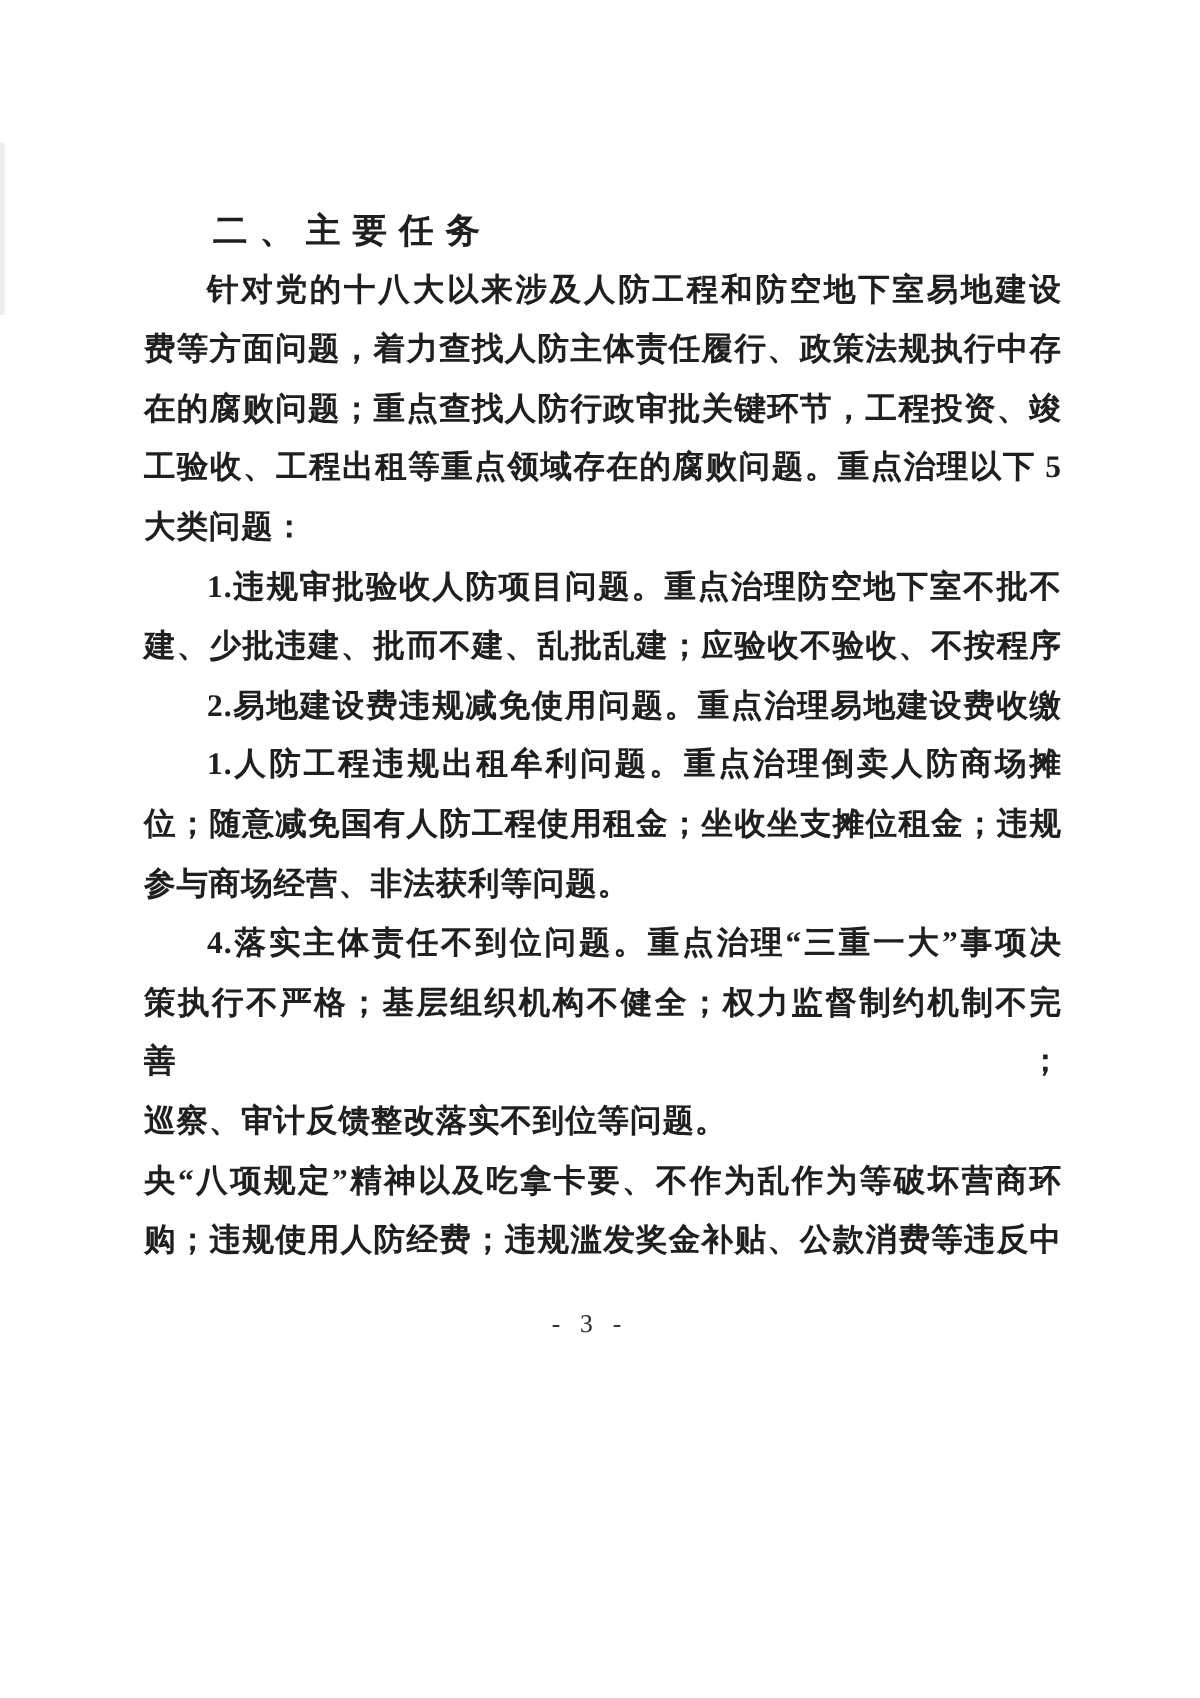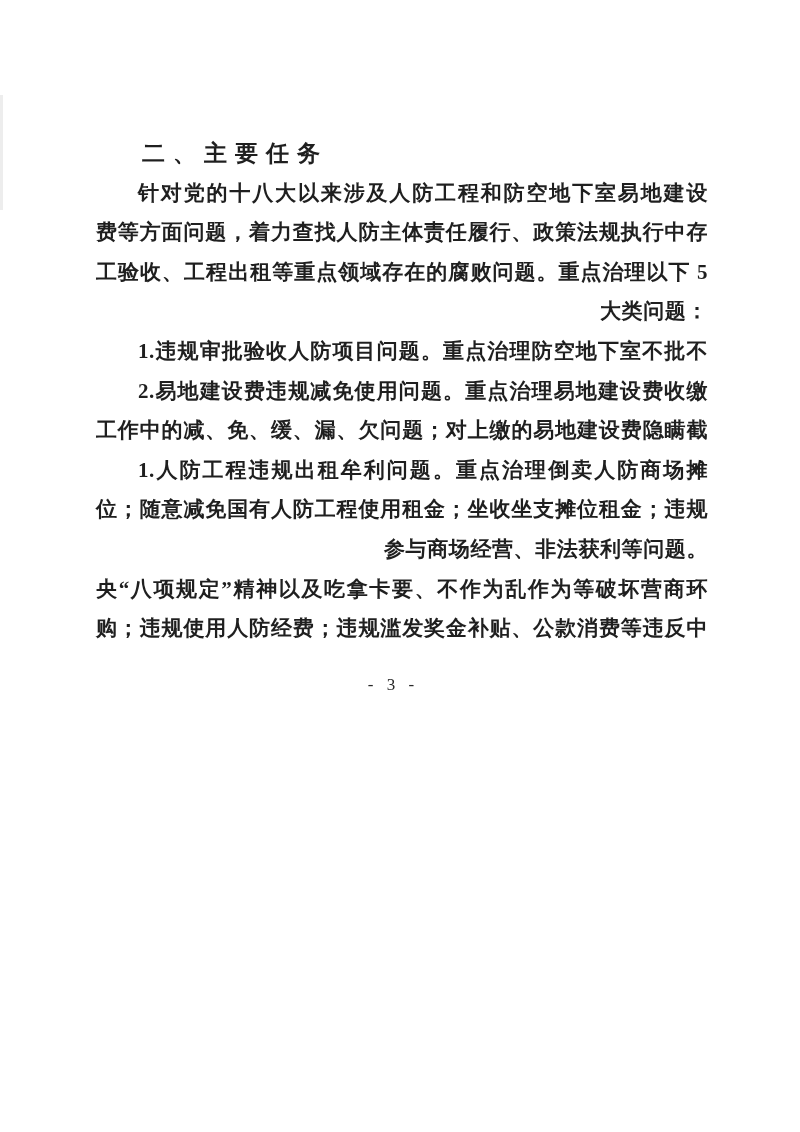--- a/index.html
+++ b/index.html
@@ -39,21 +39,21 @@
     line-height: 39.6px;
     letter-spacing: 8px;
     text-indent: 2em;
     white-space: nowrap;
   }
   .para { margin: 0; font-weight: bold; }
   .line {
     font-size: 21px;
     line-height: 39.6px;
     letter-spacing: 0.6px;
-    text-align: right;
+    text-align: left;
   }
   .line.first { text-indent: 2em; }
   .line.just {
     text-align: justify;
     text-align-last: justify;
     text-justify: inter-character;
   }
   .footer {
     margin-top: 24px;
     width: 100%;
@@ -70,34 +70,40 @@
 </head>
 <body>
 
 <div class="page">
   <div class="artifact"></div>
   <h2 class="heading">二、主要任务</h2>
   <div id="doc-body" class="body">
       <div class="para">
         <div class="line first just">针对党的十八大以来涉及人防工程和防空地下室易地建设</div>
         <div class="line just">费等方面问题，着力查找人防主体责任履行、政策法规执行中存</div>
+        <div class="line just">在的腐败问题；重点查找人防行政审批关键环节，工程投资、竣</div>
         <div class="line just">工验收、工程出租等重点领域存在的腐败问题。重点治理以下 5</div>
         <div class="line">大类问题：</div>
       </div>
       <div class="para">
         <div class="line first just">1.违规审批验收人防项目问题。重点治理防空地下室不批不</div>
+        <div class="line just">建、少批违建、批而不建、乱批乱建；应验收不验收、不按程序</div>
       </div>
       <div class="para">
         <div class="line first just">2.易地建设费违规减免使用问题。重点治理易地建设费收缴</div>
-        <div class="line just">工作中的减、免、缓、漏、欠问题；对上缴的易地建设费隐瞒截</div>
       </div>
       <div class="para">
         <div class="line first just">1.人防工程违规出租牟利问题。重点治理倒卖人防商场摊</div>
         <div class="line just">位；随意减免国有人防工程使用租金；坐收坐支摊位租金；违规</div>
         <div class="line">参与商场经营、非法获利等问题。</div>
+      </div>
+      <div class="para">
+        <div class="line first just">4.落实主体责任不到位问题。重点治理“三重一大”事项决</div>
+        <div class="line just">策执行不严格；基层组织机构不健全；权力监督制约机制不完善；</div>
+        <div class="line">巡察、审计反馈整改落实不到位等问题。</div>
       </div>
       <div class="para">
         <div class="line just">央“八项规定”精神以及吃拿卡要、不作为乱作为等破坏营商环</div>
         <div class="line just">购；违规使用人防经费；违规滥发奖金补贴、公款消费等违反中</div>
       </div>
     </div>
   <div class="footer">
     <span class="pagenum">- 3 -</span>
   </div>
 </div>

